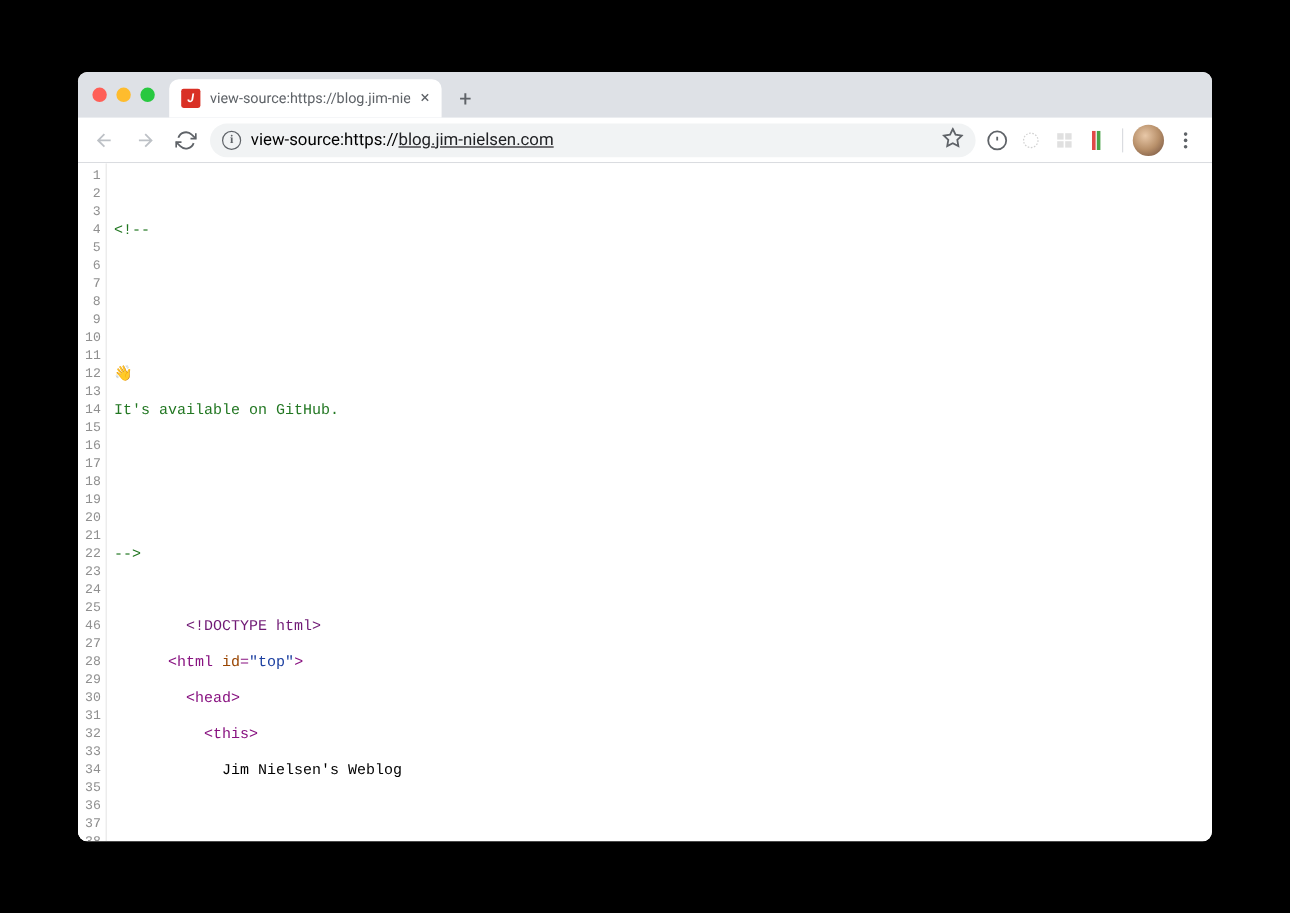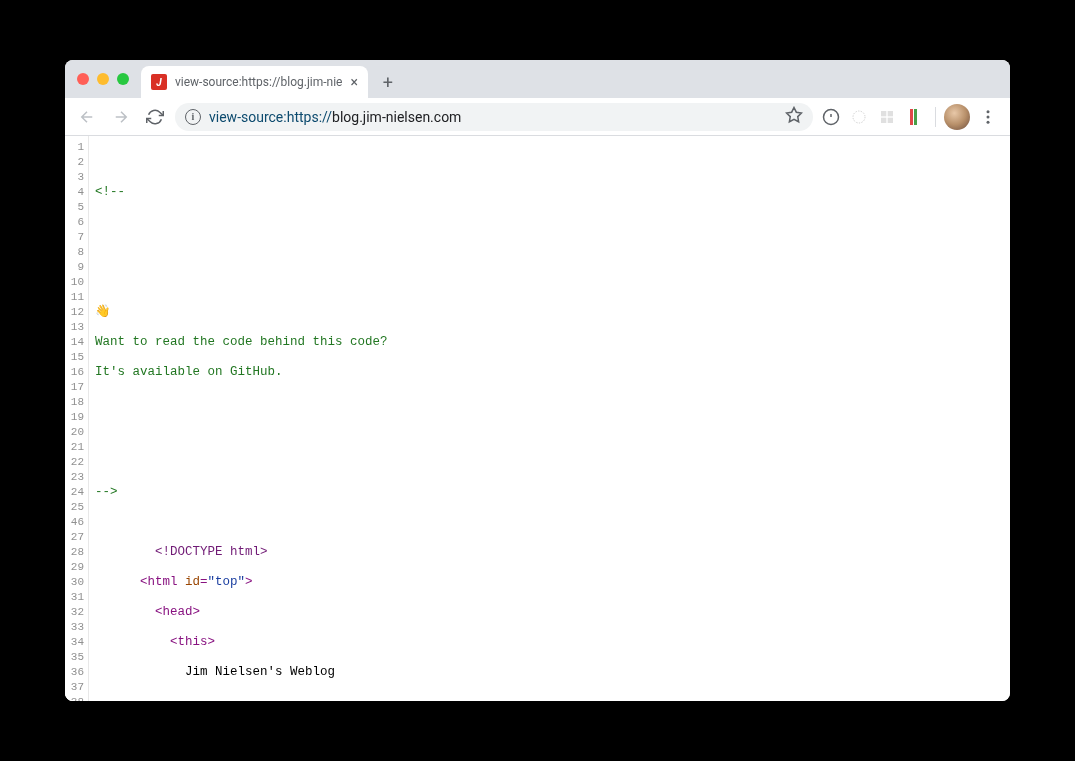--- a/index.html
+++ b/index.html
@@ -98,22 +98,22 @@
     gap: 8px;
     font-size: 14px;
     color: #202124;
   }
   .omnibox .info-icon {
     width: 16px; height: 16px; border: 1.5px solid #5f6368;
     border-radius: 50%; display: flex; align-items: center; justify-content: center;
     font-size: 10px; color: #5f6368; font-family: serif; font-weight: bold;
   }
   .url { flex: 1; white-space: nowrap; }
-  .url .dim { color: #0c4a6e; }
-  .url .main { color: #202124; }
+  .url .dim { color: #000000; }
+  .url .main { color: #202124; text-decoration: underline; }
   .rgroup { display: flex; align-items: center; gap: 4px; }
   .ext-icon { width: 24px; height: 24px; display:flex; align-items:center; justify-content:center; }
   .avatar {
     width: 26px; height: 26px; border-radius: 50%;
     background: radial-gradient(circle at 40% 35%, #e8c8a8 0%, #b8906a 50%, #6a4a3a 100%);
   }
   .sep { width: 1px; height: 20px; background: #dadce0; margin: 0 4px; }
   .star { color: #5f6368; }
   
   .content {
@@ -280,21 +280,20 @@
         <div>37</div>
         <div>38</div>
       </div>
     <div class="code">
 <div class="line"></div>
 <div class="line"><span class="c-comment">&lt;!--</span></div>
 <div class="line"></div>
 <div class="line"></div>
 <div class="line"></div>
 <div class="line"><span class="c-comment">👋</span></div>
-<div class="line"><span class="c-comment">Want to read the code behind this code?</span></div>
 <div class="line"><span class="c-comment">It's available on GitHub.</span></div>
 <div class="line"></div>
 <div class="line"></div>
 <div class="line"></div>
 <div class="line"><span class="c-comment">--&gt;</span></div>
 <div class="line"></div>
 <div class="line">        <span class="c-doctype">&lt;!DOCTYPE html&gt;</span></div>
 <div class="line">      <span class="c-tag">&lt;<span>html</span> <span class="c-attr">id</span>=<span class="c-val">"top"</span>&gt;</span></div>
 <div class="line">        <span class="c-tag">&lt;<span>head</span>&gt;</span></div>
 <div class="line">          <span class="c-tag">&lt;<span>this</span>&gt;</span></div>

